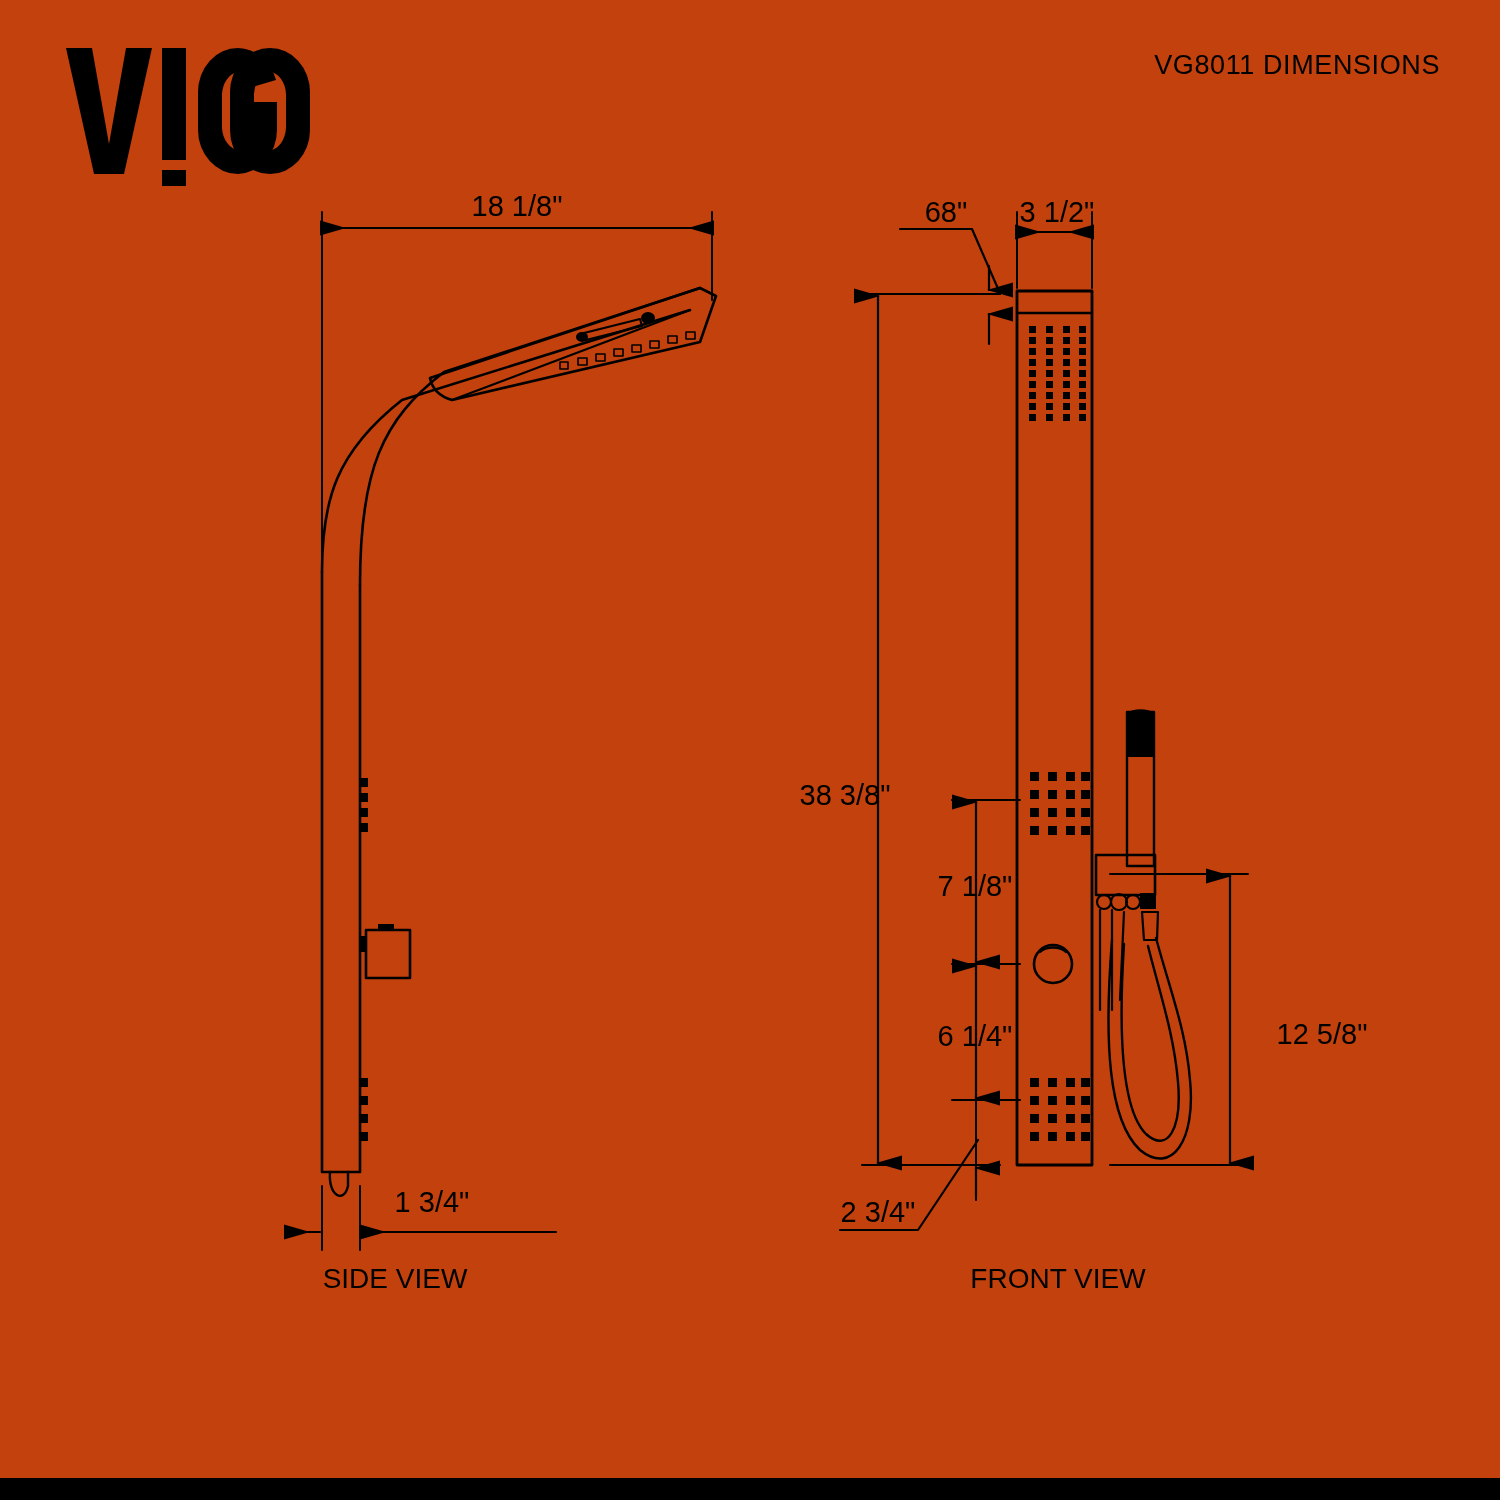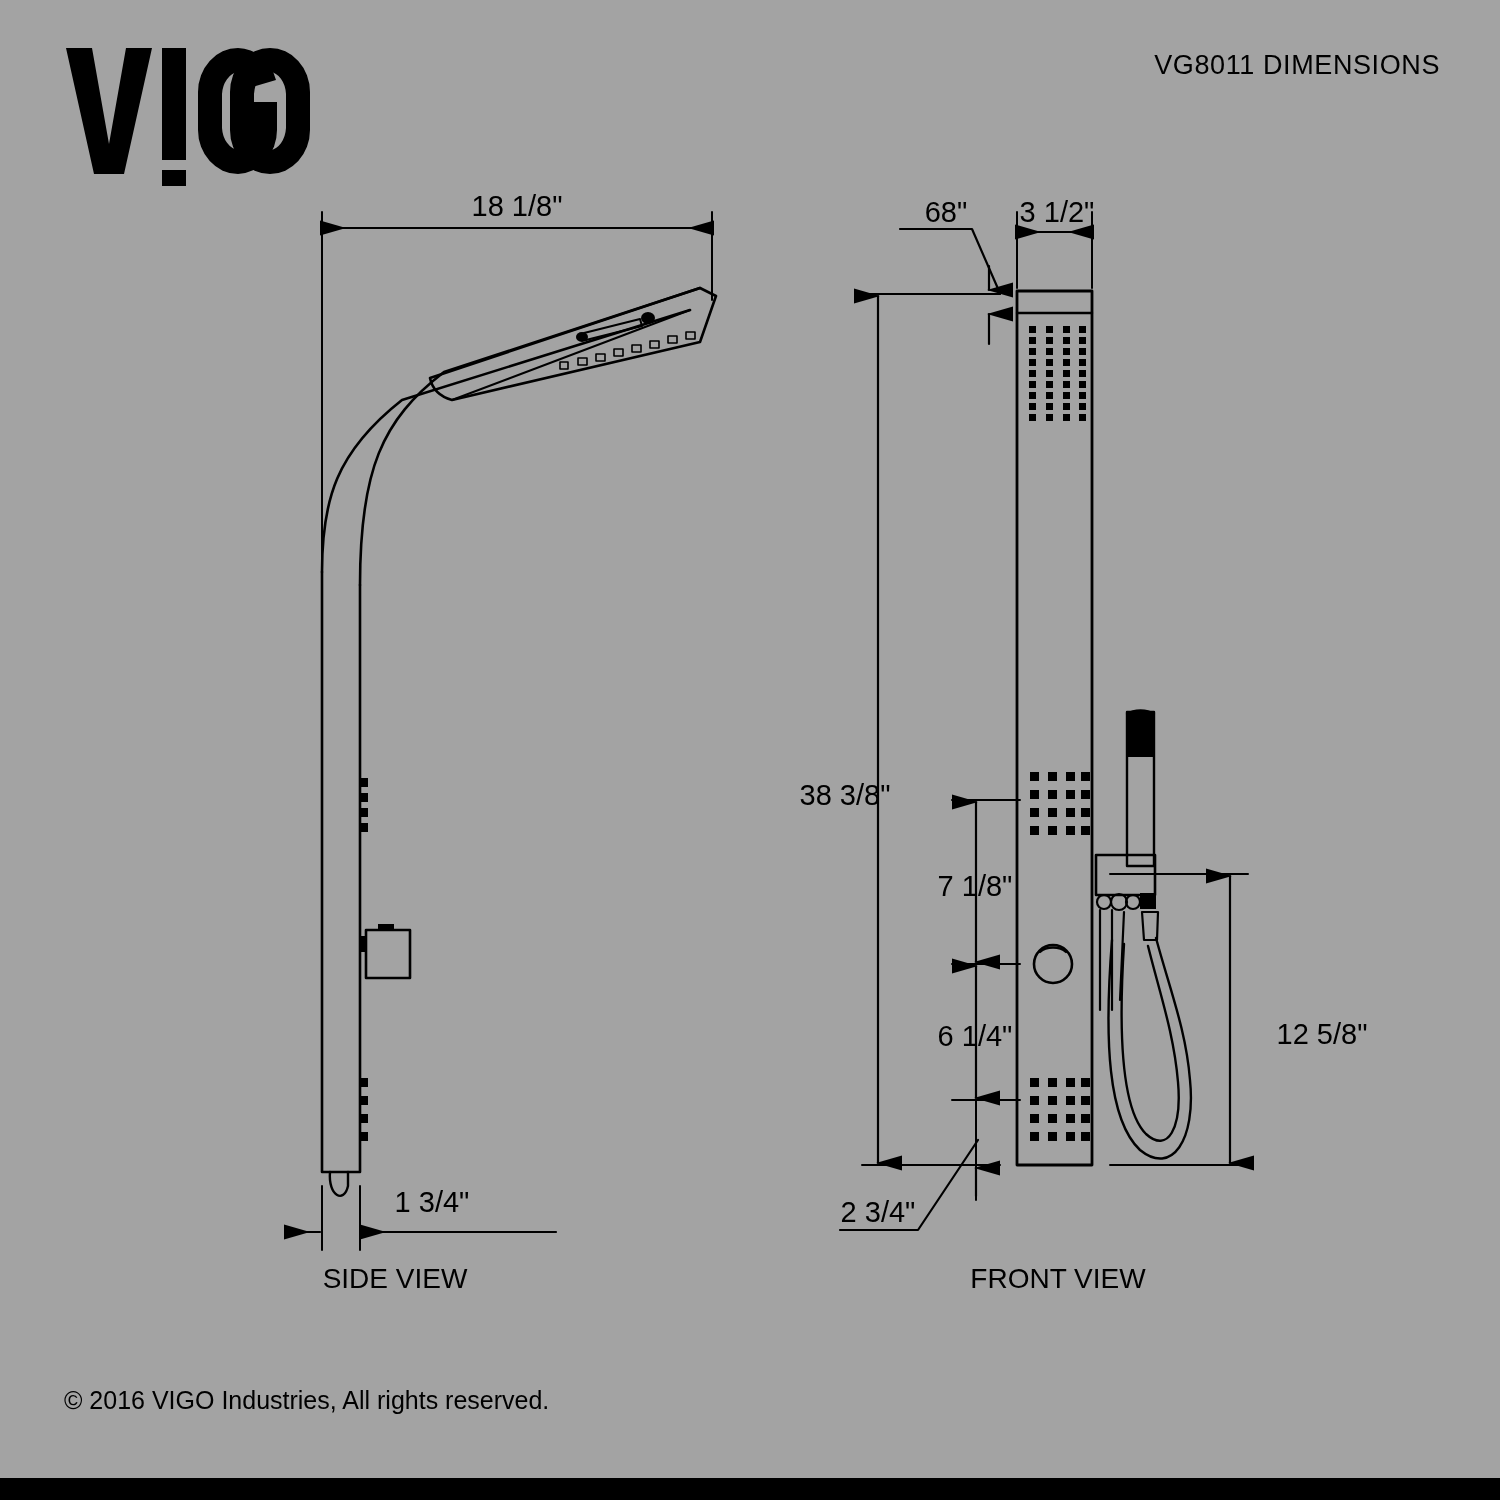--- a/index.html
+++ b/index.html
@@ -2,21 +2,21 @@
 <html><head>
 <meta charset="utf-8">
 <title>VG8011 Dimensions</title>
 <style>
   html,body{margin:0;padding:0;background:#ffffff;}
   body{
     width:1500px;height:1500px;position:relative;overflow:hidden;
     font-family:"Liberation Sans","DejaVu Sans",sans-serif;
     color:#000000;
   }
-  .sheet{position:absolute;inset:0;background:#a3a3a3;}
+  .sheet{position:absolute;inset:0;background:#c2410c;}
 
   
   .logo{
     position:absolute;left:64px;top:46px;
     width:250px;height:130px;
   }
   .logo svg{display:block;}
   .doc-title{
     position:absolute;right:60px;top:50px;
     font-size:27px;letter-spacing:.6px;
@@ -292,16 +292,15 @@
         <text class="dim-text" x="1322" y="1044" text-anchor="middle">12 5/8"</text>
       </g>
 
       <g fill="#000" font-family="Liberation Sans, DejaVu Sans, sans-serif" font-size="28">
         <text class="view-label" x="395" y="1288" text-anchor="middle">SIDE VIEW</text>
         <text class="view-label" x="1058" y="1288" text-anchor="middle">FRONT VIEW</text>
       </g>
     </svg>
   </div>
 
-  <div class="copyright">© 2016 VIGO Industries, All rights reserved.</div>
   <div class="bottom-bar"></div>
 
 </div>
 
 </body></html>

